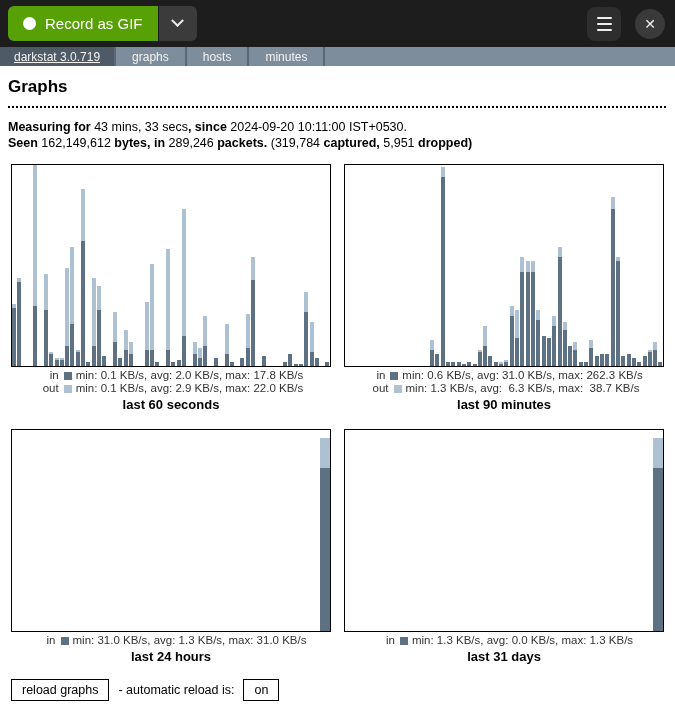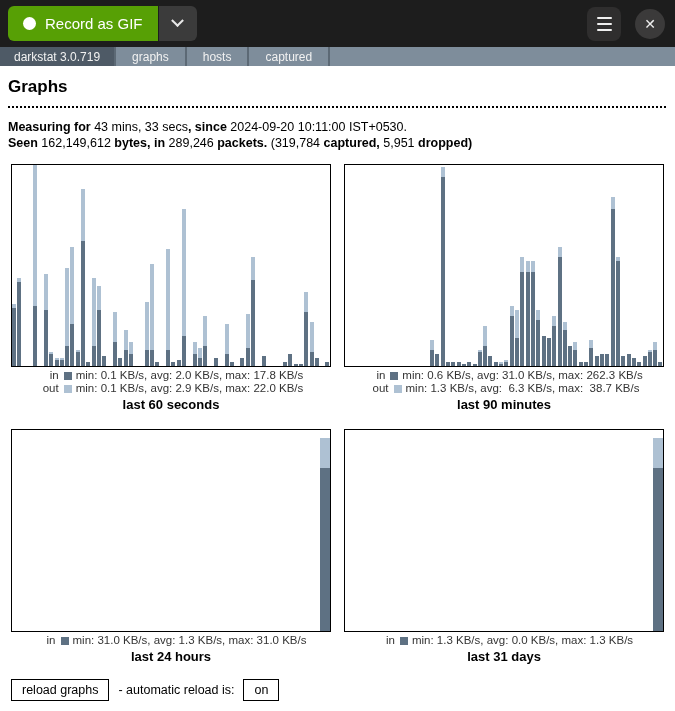--- a/index.html
+++ b/index.html
@@ -31,21 +31,21 @@
     display:flex;align-items:center;justify-content:center;margin-right:14px;}
   .hamburger{display:flex;flex-direction:column;gap:4px;}
   .hamburger i{display:block;width:15px;height:2px;background:#efefef;border-radius:1px;}
   .close-btn{width:30px;height:30px;border-radius:50%;background:#3b3a3a;border:none;cursor:pointer;
     color:#efefef;font-size:14px;line-height:1;display:flex;align-items:center;justify-content:center;
     margin-right:2px;}
   
   .navbar{height:19px;background:var(--nav-bg);display:flex;align-items:stretch;
     font-size:12px;color:#f2f2f2;}
   .nav-brand{background:var(--nav-brand-bg);padding:0 14px;display:flex;align-items:center;
-    border-right:2px solid var(--nav-sep);cursor:default;}
+    border-right:2px solid var(--nav-sep);cursor:default;text-decoration:underline;}
   .nav-item{padding:0 16px;display:flex;align-items:center;border-right:2px solid var(--nav-sep);
     cursor:pointer;text-decoration:none;color:#f2f2f2;}
   
   .content{padding:6px 8px 0 8px;color:#000;}
   h1.page-title{font-size:17px;font-weight:bold;margin-top:5px;padding-bottom:9px;
     border-bottom:2px dotted #000;margin-right:1px;}
   .measure{margin-top:11px;font-size:12.5px;line-height:16px;}
   
   .grid{margin-top:13px;margin-left:3px;display:grid;grid-template-columns:320px 320px;
     column-gap:13px;row-gap:17px;}
@@ -89,21 +89,21 @@
   </button>
   <button class="close-btn">
     <span>✕</span>
   </button>
 </div>
 
 <div class="navbar">
   <div class="nav-brand">darkstat 3.0.719</div>
   <a class="nav-item">graphs</a>
   <a class="nav-item">hosts</a>
-  <a class="nav-item">captured</a>
+  <a class="nav-item">minutes</a>
 </div>
 
 <div class="content">
   <h1 class="page-title">Graphs</h1>
 
   <div class="measure">
     <div><b>Measuring for</b> 43 mins, 33 secs<b>, since</b> 2024-09-20 10:11:00 IST+0530.</div>
     <div><b>Seen</b> 162,149,612 <b>bytes, in</b> 289,246 <b>packets.</b> (319,784 <b>captured,</b> 5,951 <b>dropped)</b></div>
   </div>
 

